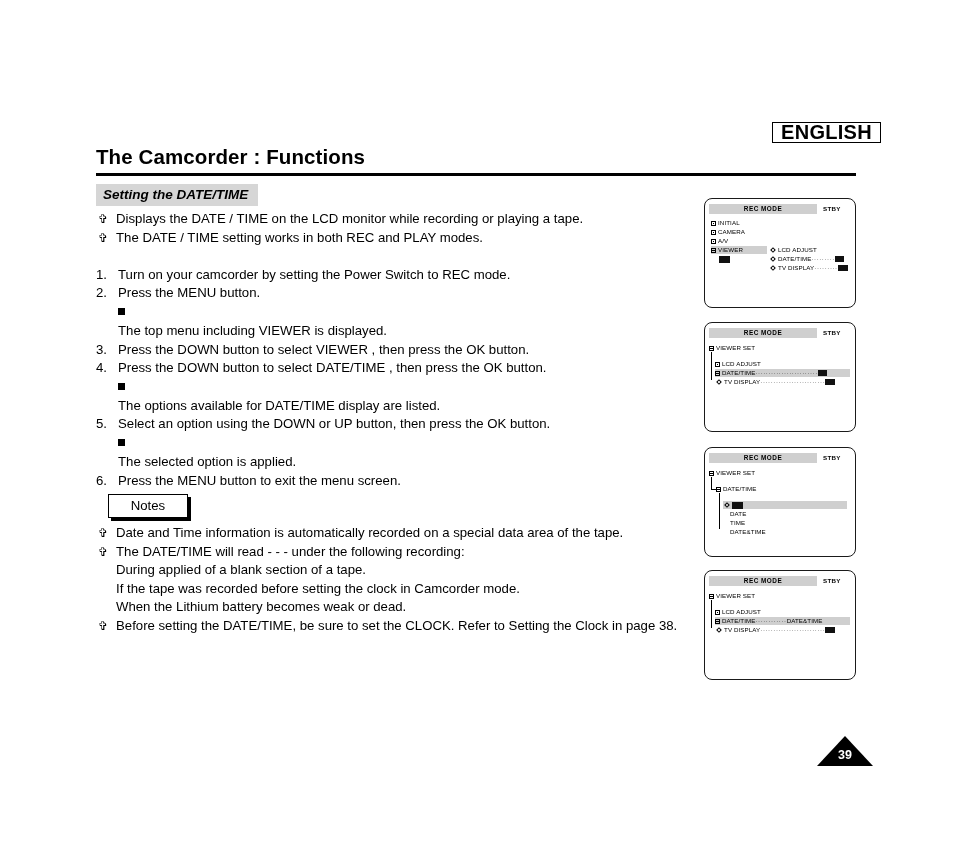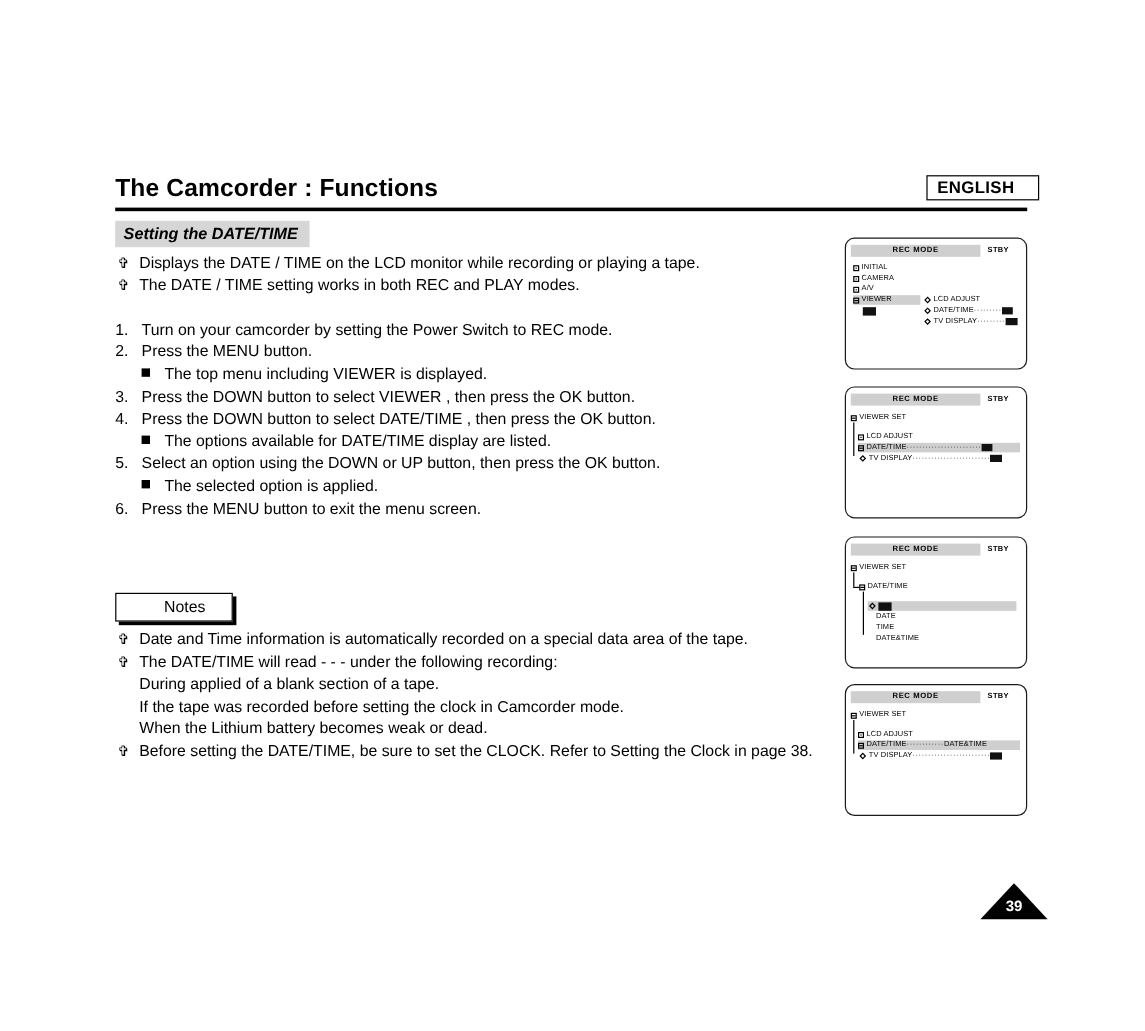--- a/index.html
+++ b/index.html
@@ -15,26 +15,25 @@
     color: #000000;
     overflow: hidden;
   }
 
   
   .lang-badge {
     position: absolute;
     left: 772px;
     top: 122px;
     border: 1.5px solid #000;
-    padding: 1px 20px 2px 8px;
-    font-size: 14px;
+    padding: 1px 8px 2px 8px;
+    font-size: 20px;
     font-weight: bold;
     letter-spacing: 0.3px;
     line-height: 16px;
-    margin-top: 24px;
   }
 
   
   .page-title {
     position: absolute;
     left: 96px;
     top: 145px;
     font-size: 20.5px;
     font-weight: bold;
     letter-spacing: 0.1px;
@@ -84,20 +83,21 @@
   }
   .num {
     width: 22px;
     flex: 0 0 22px;
     line-height: 18.6px;
   }
   .sq-wrap {
     padding-left: 22px;
     display: flex;
     align-items: flex-start;
+    flex-direction: column;
   }
   .sq-bullet {
     flex: 0 0 19px;
     width: 19px;
     line-height: 18.6px;
     font-size: 10px;
   }
   .sq-bullet i {
     display: inline-block;
     width: 7px;
@@ -105,27 +105,27 @@
     background: #000;
     vertical-align: middle;
     margin-top: -2px;
   }
   .txt { flex: 1 1 auto; }
   .spacer-line { height: 18.6px; }
 
   
   .notes-box {
     position: absolute;
-    left: 96px;
+    left: 108px;
     top: 494px;
     width: 78px;
     border: 1.5px solid #000;
     background: #fff;
     font-size: 13.2px;
-    padding: 3px 0 4px 18px;
+    padding: 3px 0 4px 0;
     text-align: center;
     box-shadow: 3px 3px 0 0 #000;
     line-height: 15px;
   }
   .notes-col {
     position: absolute;
     left: 96px;
     top: 524px;
     width: 620px;
     font-size: 13.2px;

